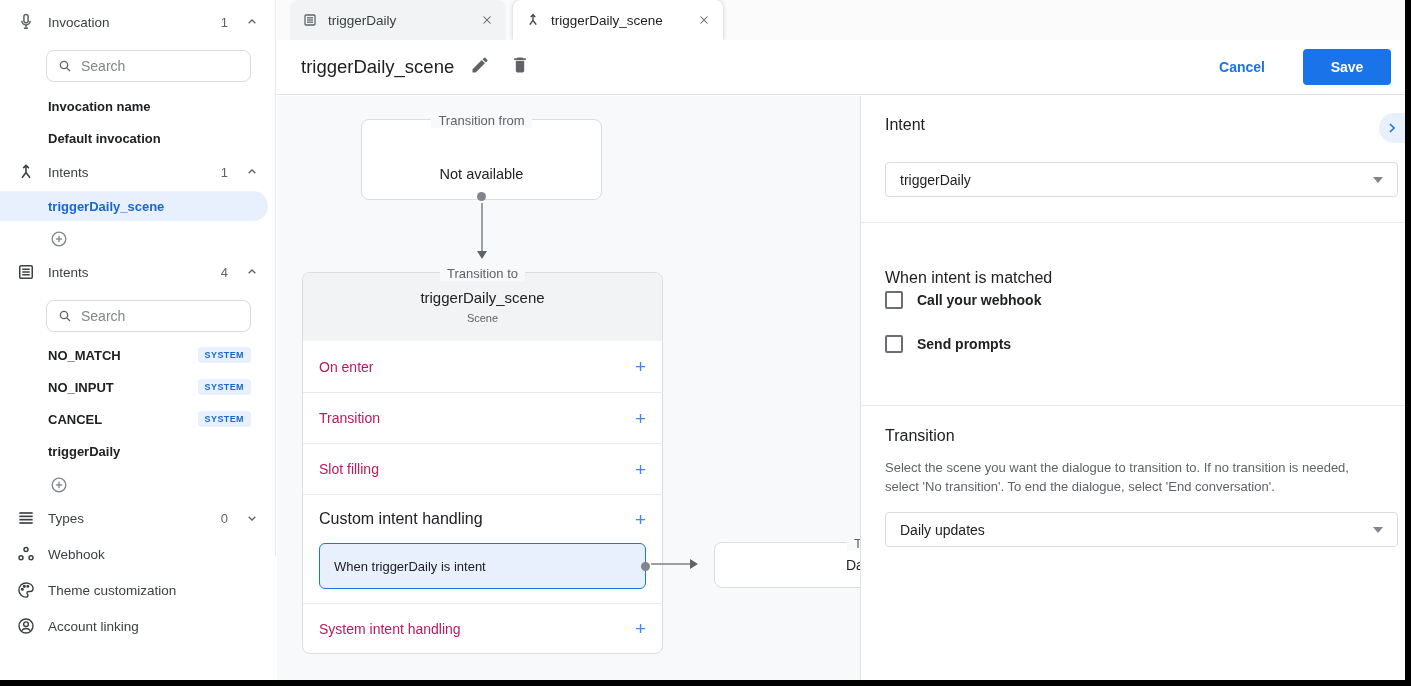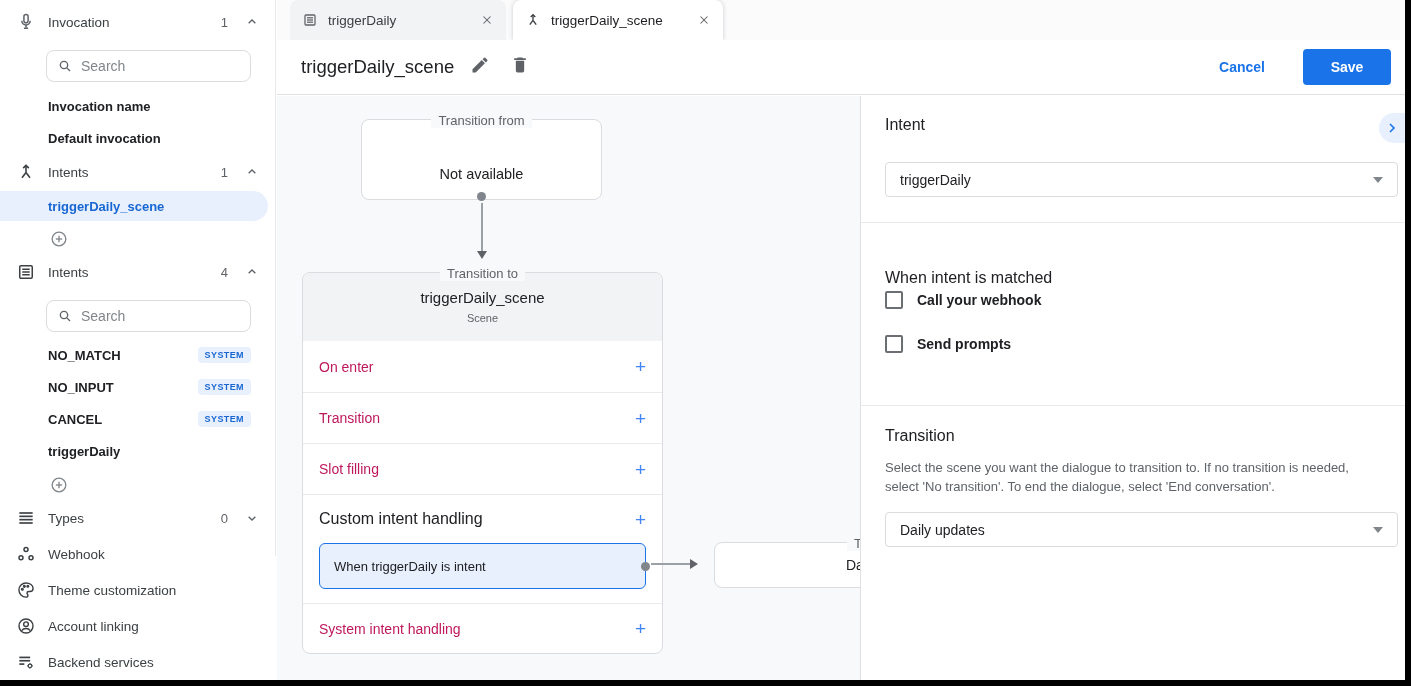--- a/index.html
+++ b/index.html
@@ -245,37 +245,20 @@
     <span>
       <svg width="20" height="20" viewBox="0 0 24 24" fill="none" stroke="#3c4043" stroke-width="1.7">
           <circle cx="12" cy="12" r="8.4"></circle>
           <circle cx="12" cy="9.8" r="2.8"></circle>
           <path d="M6.8 17.6a6.6 6.6 0 0 1 10.4 0"></path>
         </svg>
     </span>
     <span class="lbl">Account linking</span>
   </div>
 
-  <div class="nav-row" style="top:648px">
-    <span>
-      <svg width="20" height="20" viewBox="0 0 24 24" fill="none" stroke="#3c4043" stroke-width="2">
-          <line x1="4" y1="6.5" x2="17" y2="6.5"></line>
-          <line x1="4" y1="10.5" x2="17" y2="10.5"></line>
-          <line x1="4" y1="14.5" x2="10" y2="14.5"></line>
-          <g stroke-width="1.5">
-            <circle cx="16.8" cy="16.6" r="2.2"></circle>
-            <line x1="16.8" y1="13.4" x2="16.8" y2="14.4"></line>
-            <line x1="16.8" y1="18.8" x2="16.8" y2="19.8"></line>
-            <line x1="13.6" y1="16.6" x2="14.6" y2="16.6"></line>
-            <line x1="19" y1="16.6" x2="20" y2="16.6"></line>
-          </g>
-        </svg>
-    </span>
-    <span class="lbl">Backend services</span>
-  </div>
 </div>
 
 <div class="abs tabbar">
   <div class="tab tab-inactive" style="left:13px; width:216px;">
     <span>
         <svg width="16" height="16" viewBox="0 0 24 24" fill="none" stroke="#5f6368" stroke-width="1.9">
           <rect x="4.5" y="4.5" width="15" height="15" rx="1.5"></rect>
           <line x1="7.5" y1="8.7" x2="16.5" y2="8.7"></line>
           <line x1="7.5" y1="12" x2="16.5" y2="12"></line>
           <line x1="7.5" y1="15.3" x2="16.5" y2="15.3"></line>

